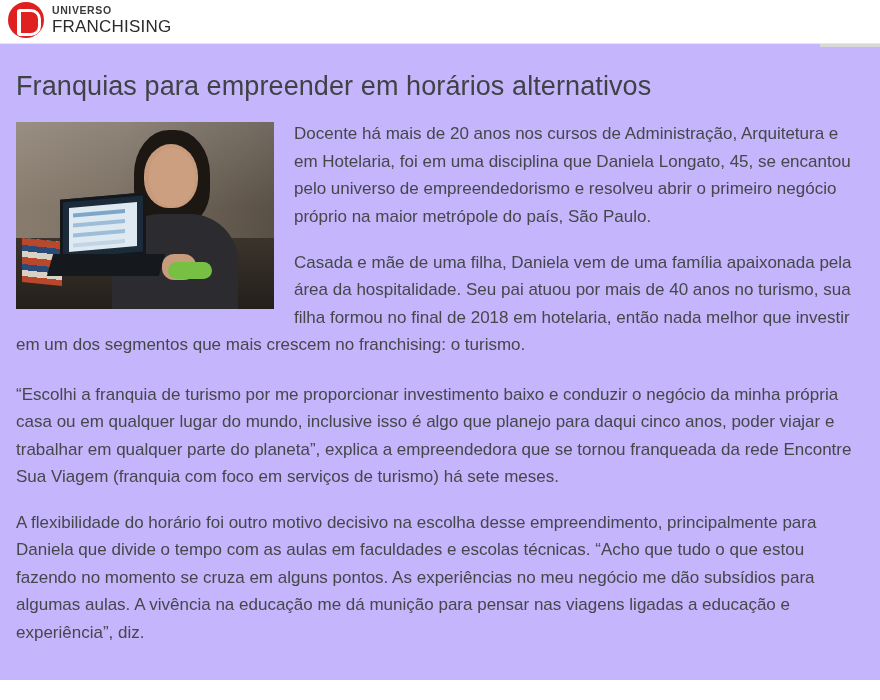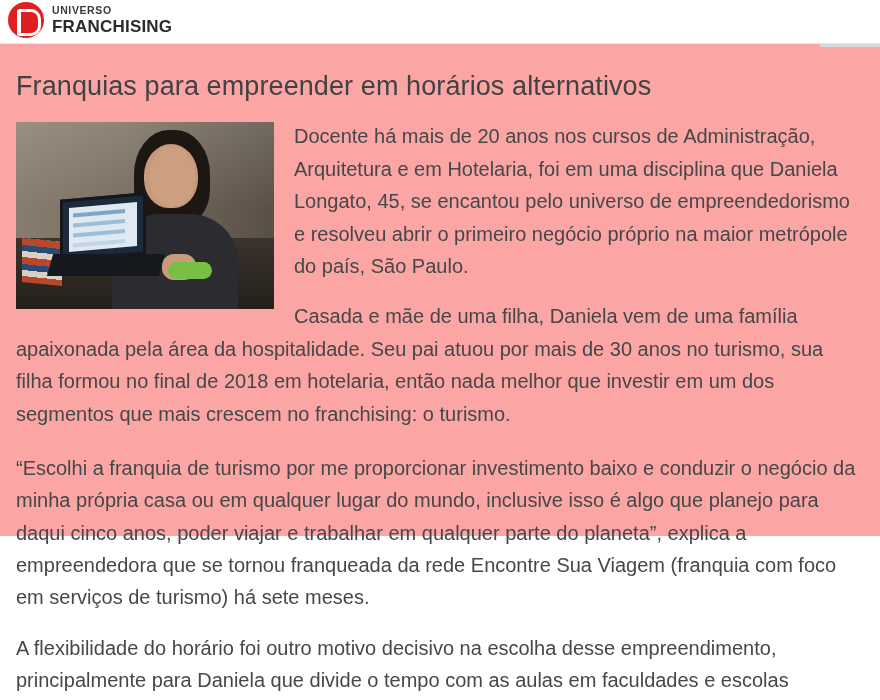--- a/index.html
+++ b/index.html
@@ -9,22 +9,22 @@
     width: 880px;
     height: 700px;
     background: #ffffff;
     font-family: "Liberation Sans", sans-serif;
     overflow: hidden;
   }
 
   .page {
     position: relative;
     width: 880px;
-    height: 536px;
-    background: #fca5a5;
+    height: 680px;
+    background: #c4b5fd;
   }
 
   
   .site-header {
     position: relative;
     height: 44px;
     background: #ffffff;
     border-bottom: 1px solid #e8e8e8;
   }
   .brand {
@@ -74,21 +74,21 @@
     font-size: 10.5px;
     letter-spacing: 0.6px;
     color: #3b3b3b;
     font-weight: bold;
     text-transform: uppercase;
   }
   .brand-bottom {
     font-size: 17px;
     letter-spacing: 0.2px;
     color: #2b2b2b;
-    font-weight: bold;
+    font-weight: normal;
     text-transform: uppercase;
     margin-top: 2px;
   }
 
   
   .header-rule {
     position: absolute;
     right: 0;
     bottom: -4px;
     width: 60px;
@@ -242,21 +242,21 @@
     position: absolute;
     left: 146px;
     top: 132px;
     width: 34px;
     height: 26px;
     border-radius: 12px;
     background: #c89b7d;
   }
 
   .body-text {
-    font-size: 20px;
+    font-size: 17px;
     color: #454749;
     line-height: 1.62;
     margin: 0 0 18px 0;
   }
   .body-text:last-child { margin-bottom: 8px; }
 
   .clear { clear: both; }
 </style>
 </head>
 <body>
@@ -289,21 +289,21 @@
         <span class="photo-person-face"></span>
         <span class="photo-person-body"></span>
         <span class="photo-books"></span>
         <span class="photo-laptop-screen"></span>
         <span class="photo-laptop-base"></span>
         <span class="photo-hand"></span>
         <span class="photo-green"></span>
       </figure>
 
       <p class="body-text">Docente há mais de 20 anos nos cursos de Administração, Arquitetura e em Hotelaria, foi em uma disciplina que Daniela Longato, 45, se encantou pelo universo de empreendedorismo e resolveu abrir o primeiro negócio próprio na maior metrópole do país, São Paulo.</p>
-      <p class="body-text">Casada e mãe de uma filha, Daniela vem de uma família apaixonada pela área da hospitalidade. Seu pai atuou por mais de 30 anos no turismo, sua filha formou no final de 2018 em hotelaria, então nada melhor que investir em um dos segmentos que mais crescem no franchising: o turismo.</p>
+      <p class="body-text">Casada e mãe de uma filha, Daniela vem de uma família apaixonada pela área da hospitalidade. Seu pai atuou por mais de 40 anos no turismo, sua filha formou no final de 2018 em hotelaria, então nada melhor que investir em um dos segmentos que mais crescem no franchising: o turismo.</p>
 
       <div class="clear"></div>
     </div>
 
     <p class="body-text">“Escolhi a franquia de turismo por me proporcionar investimento baixo e conduzir o negócio da minha própria casa ou em qualquer lugar do mundo, inclusive isso é algo que planejo para daqui cinco anos, poder viajar e trabalhar em qualquer parte do planeta”, explica a empreendedora que se tornou franqueada da rede Encontre Sua Viagem (franquia com foco em serviços de turismo) há sete meses.</p>
     <p class="body-text">A flexibilidade do horário foi outro motivo decisivo na escolha desse empreendimento, principalmente para Daniela que divide o tempo com as aulas em faculdades e escolas técnicas. “Acho que tudo o que estou fazendo no momento se cruza em alguns pontos. As experiências no meu negócio me dão subsídios para algumas aulas. A vivência na educação me dá munição para pensar nas viagens ligadas a educação e experiência”, diz.</p>
 
   </main>
 </div>
 

